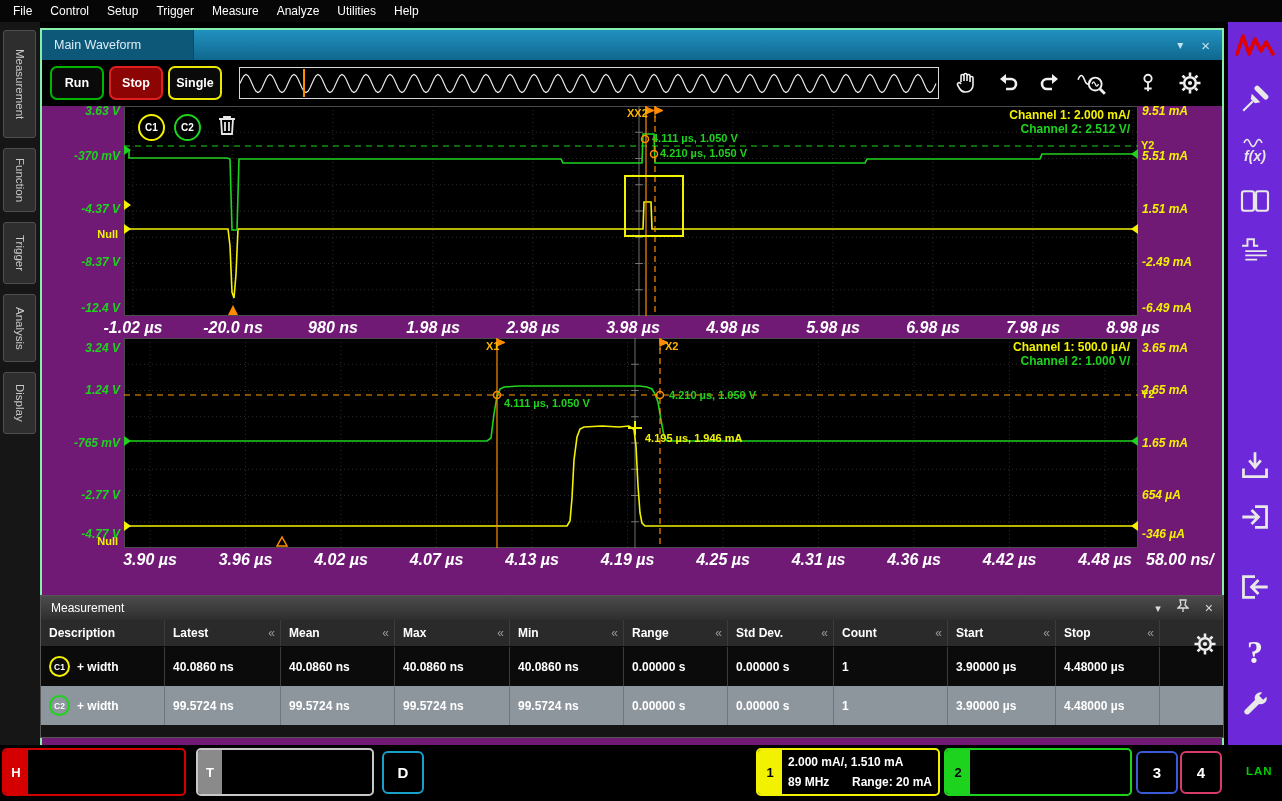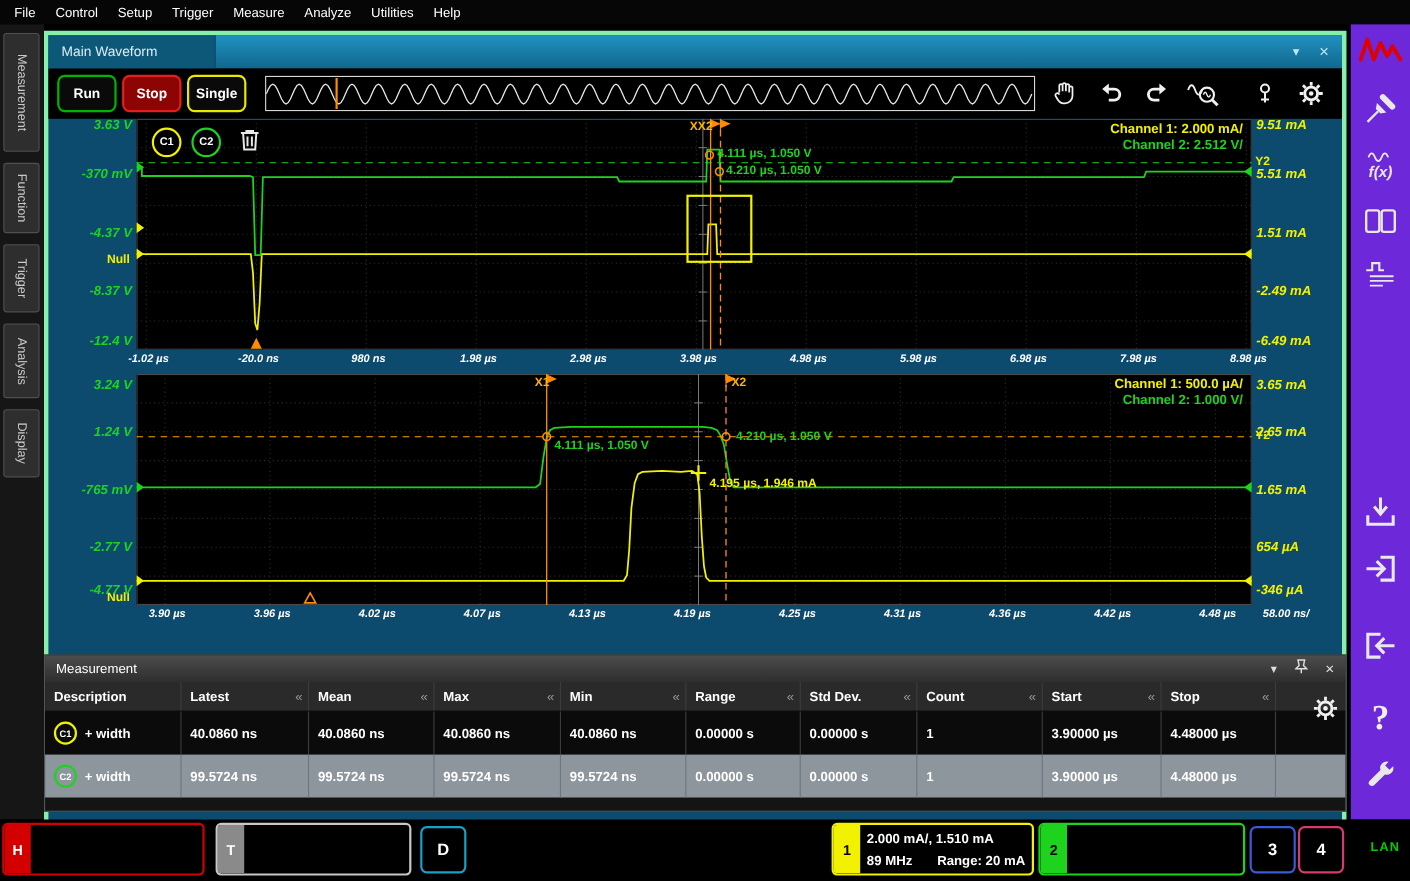--- a/index.html
+++ b/index.html
@@ -8,41 +8,41 @@
 
   .menu-bar{position:absolute;left:0;top:0;width:1282px;height:22px;background:#060606;display:flex;align-items:center;padding-left:4px;z-index:9;}
   .menu-item{color:#fff;font-size:12px;padding:2px 9px;cursor:default;}
 
   .left-sidebar{position:absolute;left:0;top:22px;width:40px;height:723px;background:#161616;}
   .side-tab{position:absolute;left:3px;width:33px;background:#2e2e2e;border:1px solid #4f4f4f;border-radius:3px;color:#c9c9c9;font-size:11.5px;writing-mode:vertical-rl;text-align:center;display:flex;align-items:center;justify-content:center;}
 
   .right-strip{position:absolute;left:1228px;top:22px;width:54px;height:723px;background:#6d28d9;}
   .rs-icon{position:absolute;left:50%;transform:translateX(-50%);display:flex;flex-direction:column;align-items:center;}
 
-  .main-window{position:absolute;left:40px;top:28px;width:1184px;height:727px;border:4px solid #86efac;background:#0c4a6e;}
+  .main-window{position:absolute;left:40px;top:28px;width:1184px;height:727px;border:2px solid #86efac;background:#701a75;}
   .titlebar{height:30px;background:linear-gradient(#2191c0,#10688e);display:flex;align-items:center;position:relative;}
   .wtab{height:30px;width:152px;background:#0d5878;color:#dcedf5;font-size:12.5px;display:flex;align-items:center;padding-left:12px;border-right:1px solid #0a4a66;}
   .win-controls{position:absolute;right:12px;top:0;height:30px;display:flex;gap:18px;align-items:center;color:#c3e4f2;}
 
   .toolbar{height:46px;display:flex;align-items:center;padding:0 8px;background:#000;}
   .tb-btn{width:54px;height:34px;border-radius:7px;background:#0a0a0a;border:2.5px solid #888;color:#fff;font-weight:bold;font-size:12.5px;display:flex;align-items:center;justify-content:center;margin-right:5px;cursor:pointer;}
   .run{border-color:#00b400}.stop{background:#8c0404;border-color:#e02020}.single{border-color:#e8e800}
   .preview{width:700px;height:32px;border:1px solid #d8d8d8;margin:0 12px;position:relative;background:#000;flex:none;}
   .tb-icons{display:flex;align-items:center;gap:12px;}
   .tb-icon{width:30px;height:28px;display:flex;align-items:center;justify-content:center;cursor:pointer;}
 
   .plot-row{display:flex;position:relative;}
   .gutter{position:relative;}
   .gl{width:82px}.gr{width:84px}
   .svgwrap{width:1014px;height:210px;position:relative;background:#000;}
   .axis-label{position:absolute;font-size:12px;font-style:italic;font-weight:bold;transform:translateY(-50%);white-space:nowrap;}
   .gl .axis-label{right:4px;}
   .gr .axis-label{left:4px;}
   .xrow{height:22px;position:relative;width:1180px;}
-  .x-label{position:absolute;top:3px;width:90px;text-align:center;color:#fff;font-size:10px;font-style:italic;font-weight:bold;}
+  .x-label{position:absolute;top:3px;width:90px;text-align:center;color:#fff;font-size:16px;font-style:italic;font-weight:bold;}
   .ovl{position:absolute;white-space:nowrap;font-weight:bold;}
   .chan-btn{position:absolute;width:27px;height:27px;border-radius:50%;border:2.5px solid #888;background:rgba(0,0,0,.55);color:#fff;font-size:10px;font-weight:bold;display:flex;align-items:center;justify-content:center;cursor:pointer;}
 
   .meas-panel{position:absolute;left:40px;top:595px;width:1184px;height:143px;background:#141414;border:1px solid #555;}
   .meas-title{height:24px;background:linear-gradient(#4c4c4c,#2e2e2e);display:flex;align-items:center;padding:0 10px;position:relative;}
   .meas-title-label{color:#fff;font-size:12px;}
   .meas-controls{position:absolute;right:10px;display:flex;gap:16px;align-items:center;color:#ddd;}
   .mrow{display:flex;}
   .mcell{border-right:1px solid #3c3c3c;padding-left:8px;display:flex;align-items:center;font-size:12px;font-weight:bold;color:#fff;position:relative;overflow:hidden;}
   .mhead{height:27px;background:#2a2a2a;border-bottom:1px solid #080808;}

